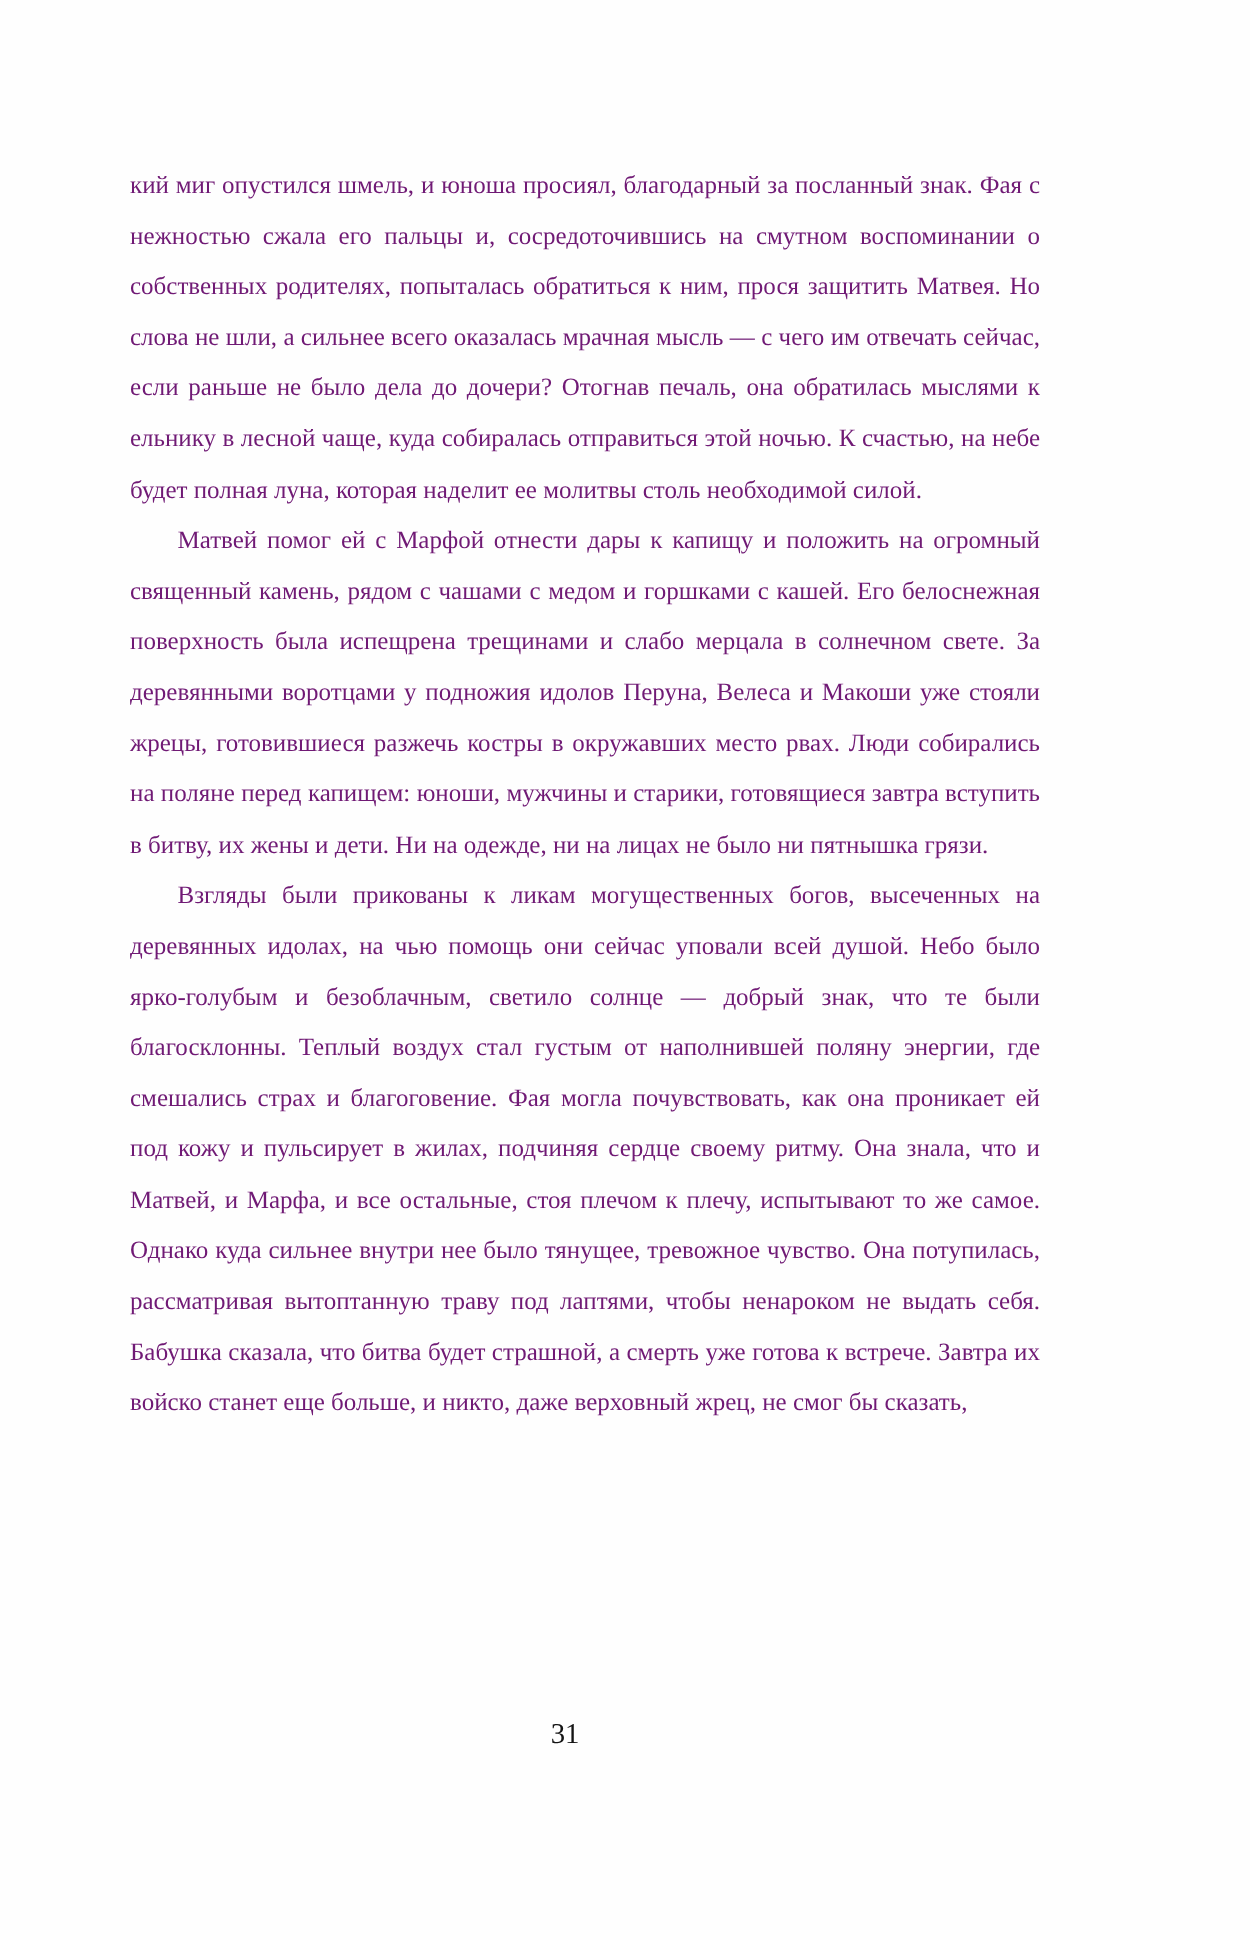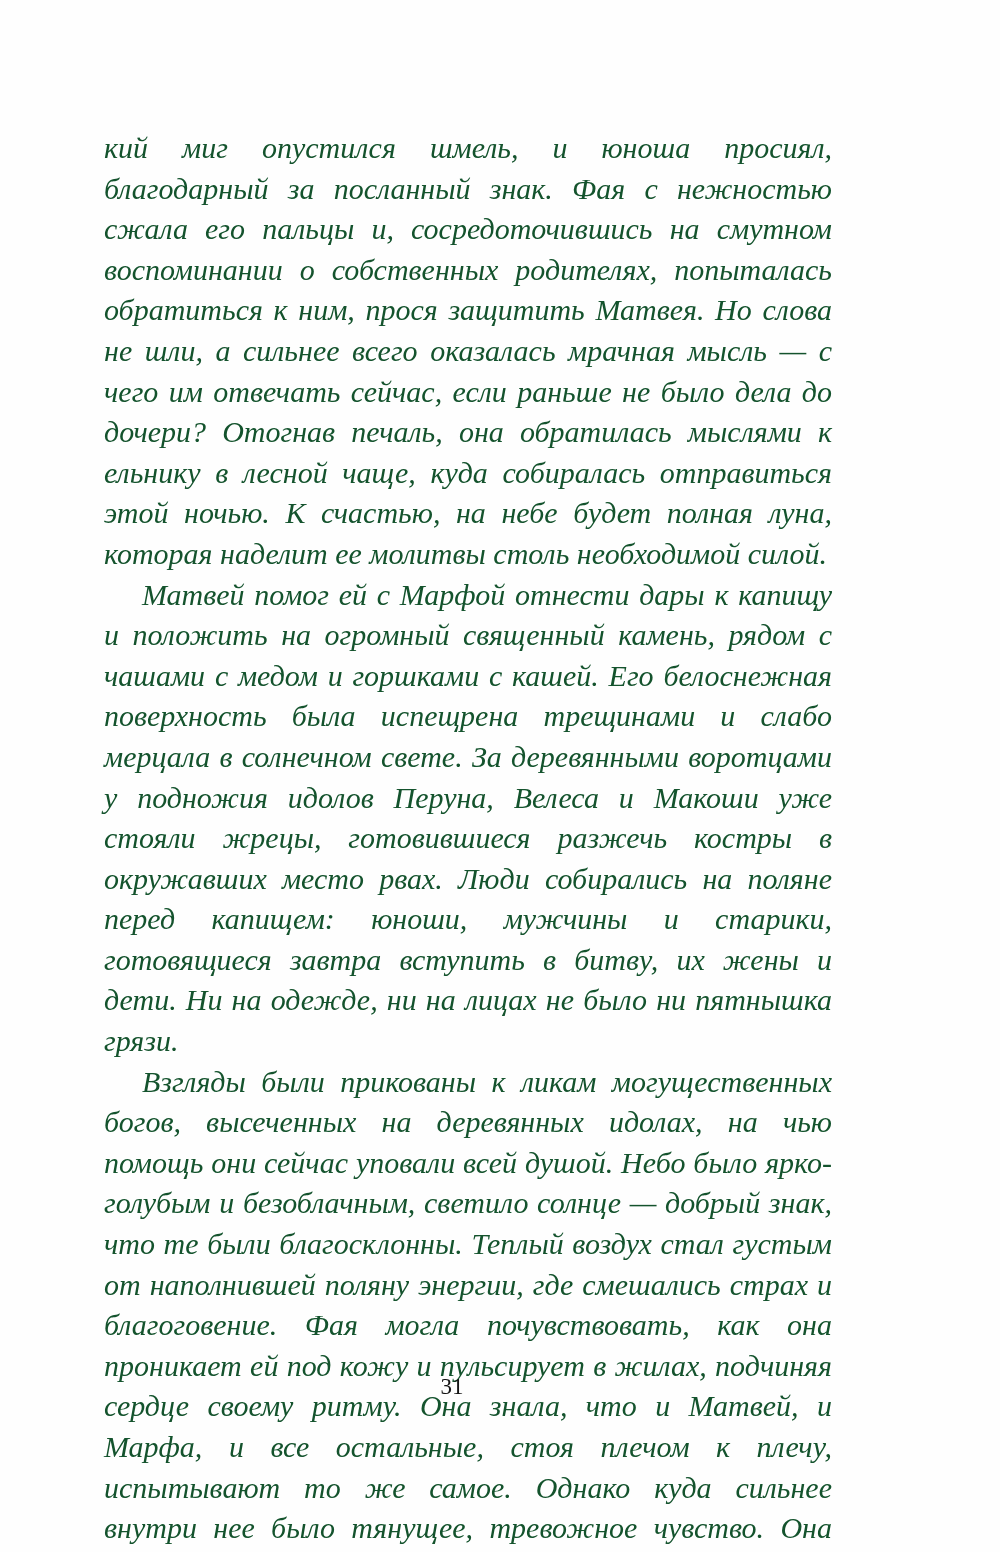--- a/index.html
+++ b/index.html
@@ -24,27 +24,26 @@
     background: #fefefe;
   }
   .text-block {
     position: absolute;
     left: 104px;
     top: 128px;
     width: 728px;
   }
   .para {
     margin: 0;
-    font-size: 30px;
+    font-size: 20px;
     line-height: 40.6px;
     text-align: justify;
     text-justify: inter-word;
     hyphens: manual;
-    color: #14532d;
-    font-style: italic;
+    color: #701a75;
   }
   .para.indent {
     text-indent: 38px;
   }
   .para + .para {
     margin-top: 0;
   }
   .page-number {
     position: absolute;
     left: 0;

